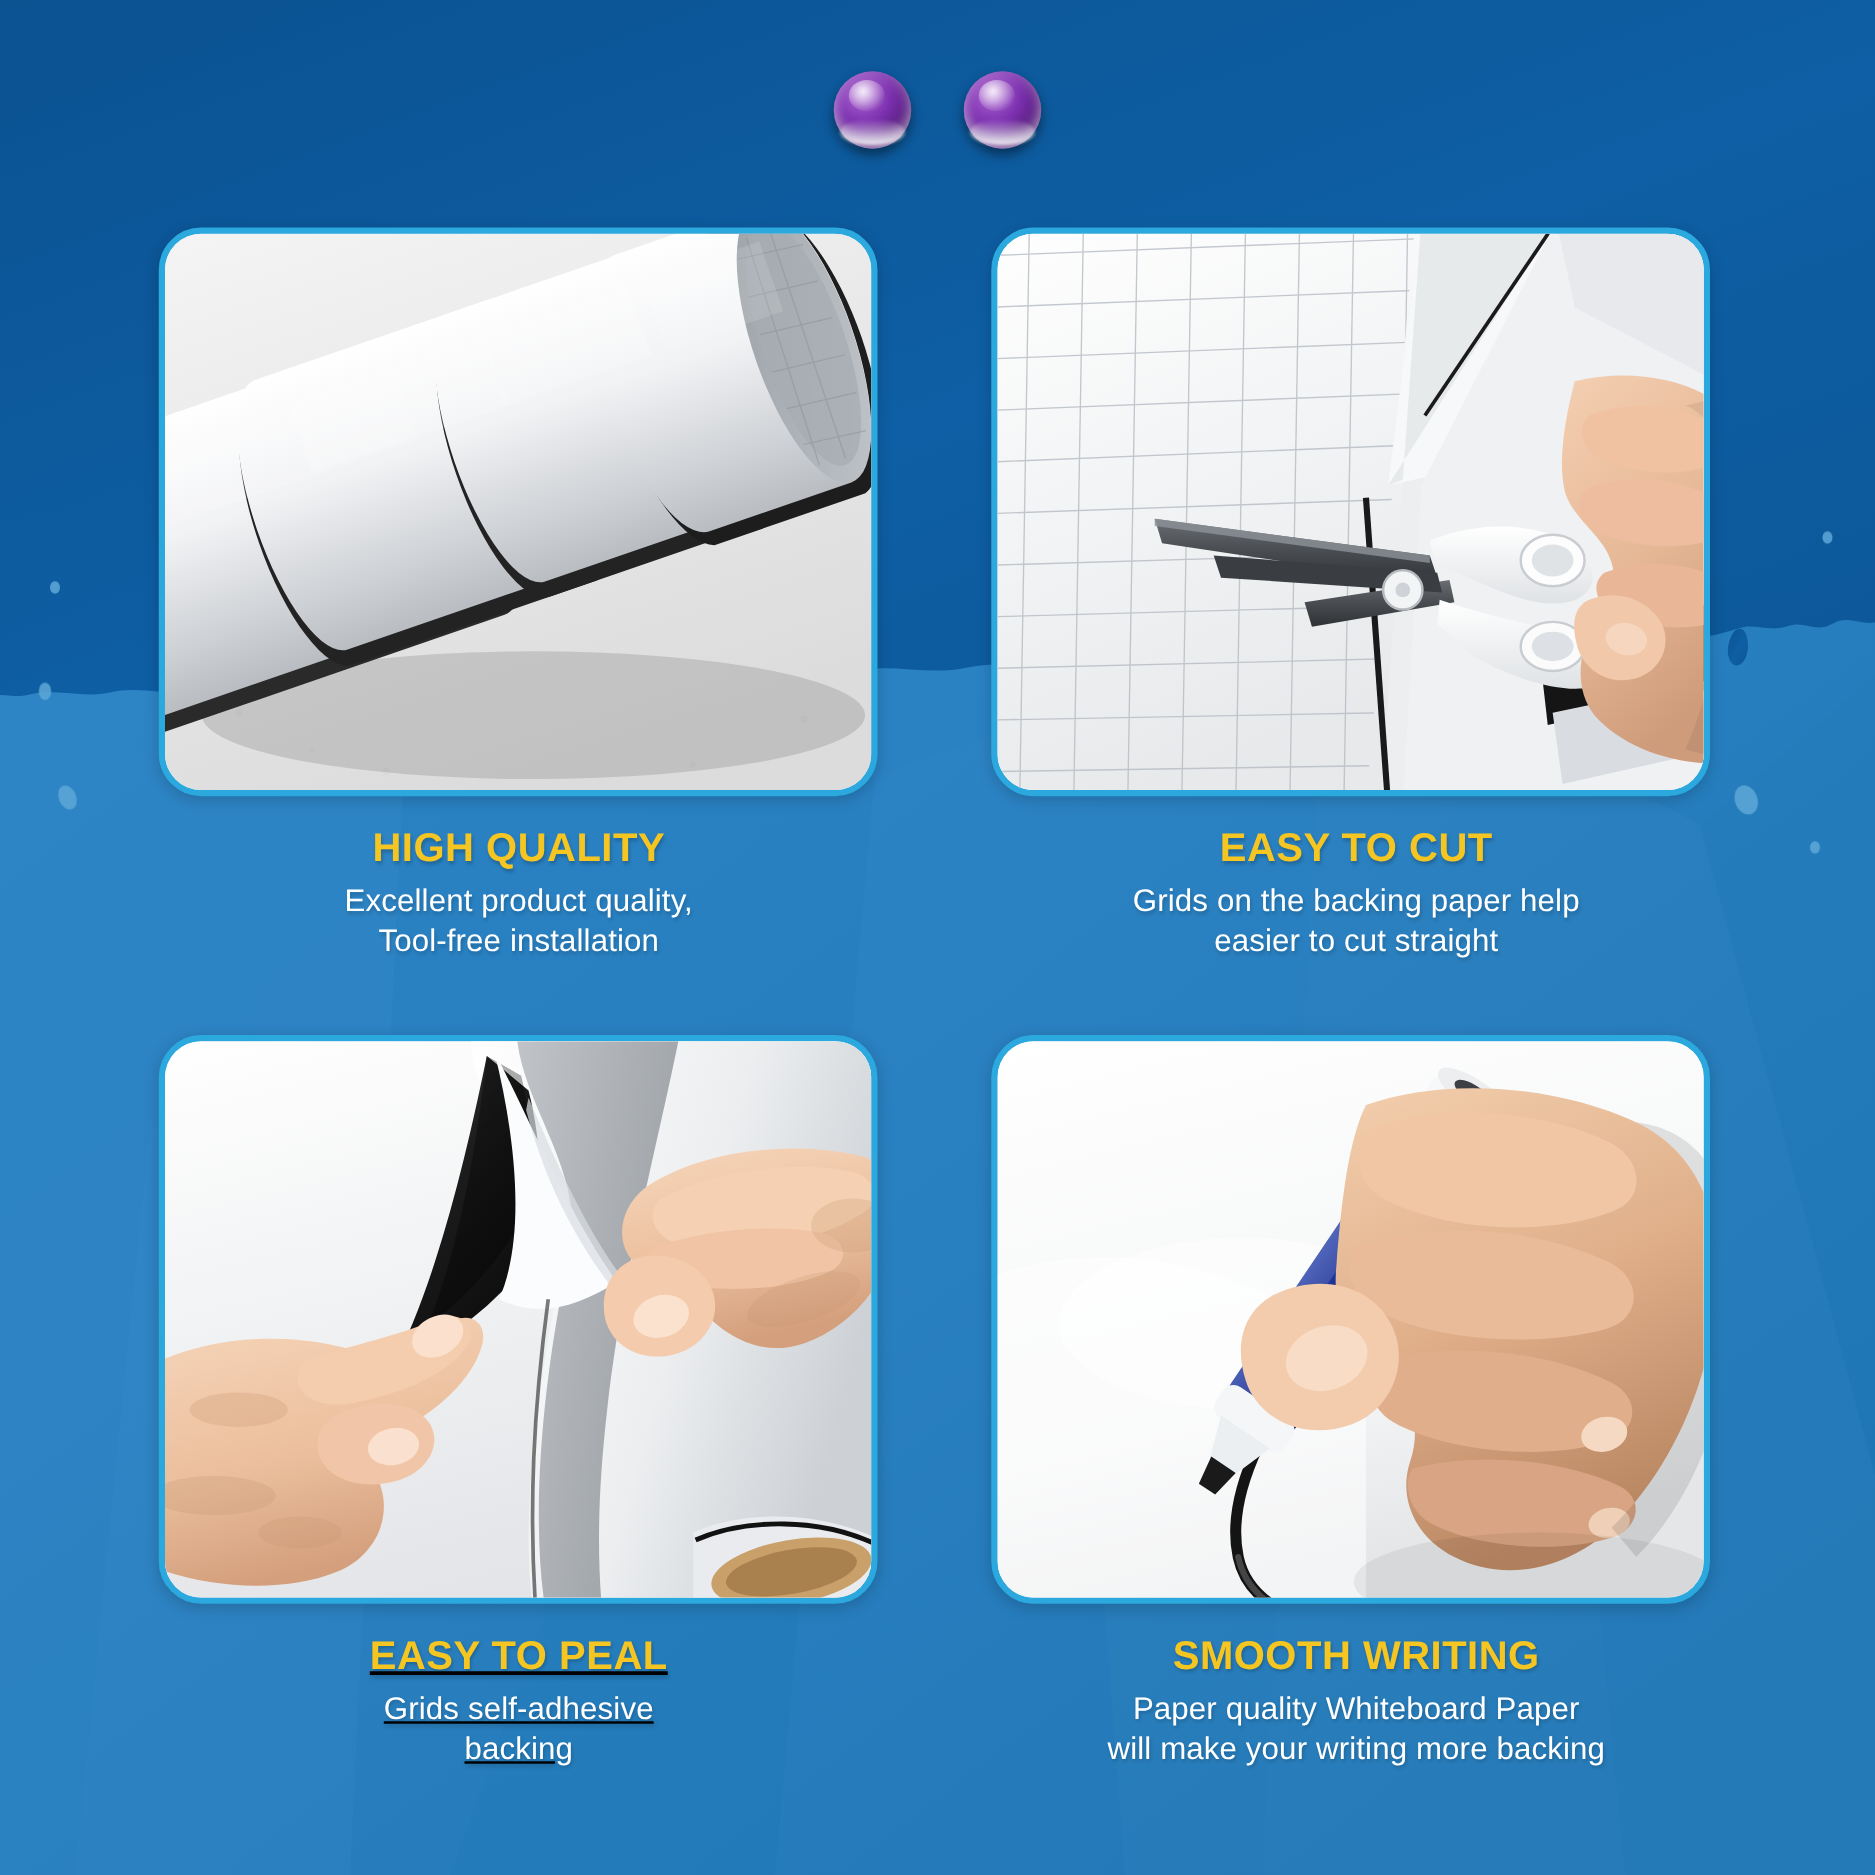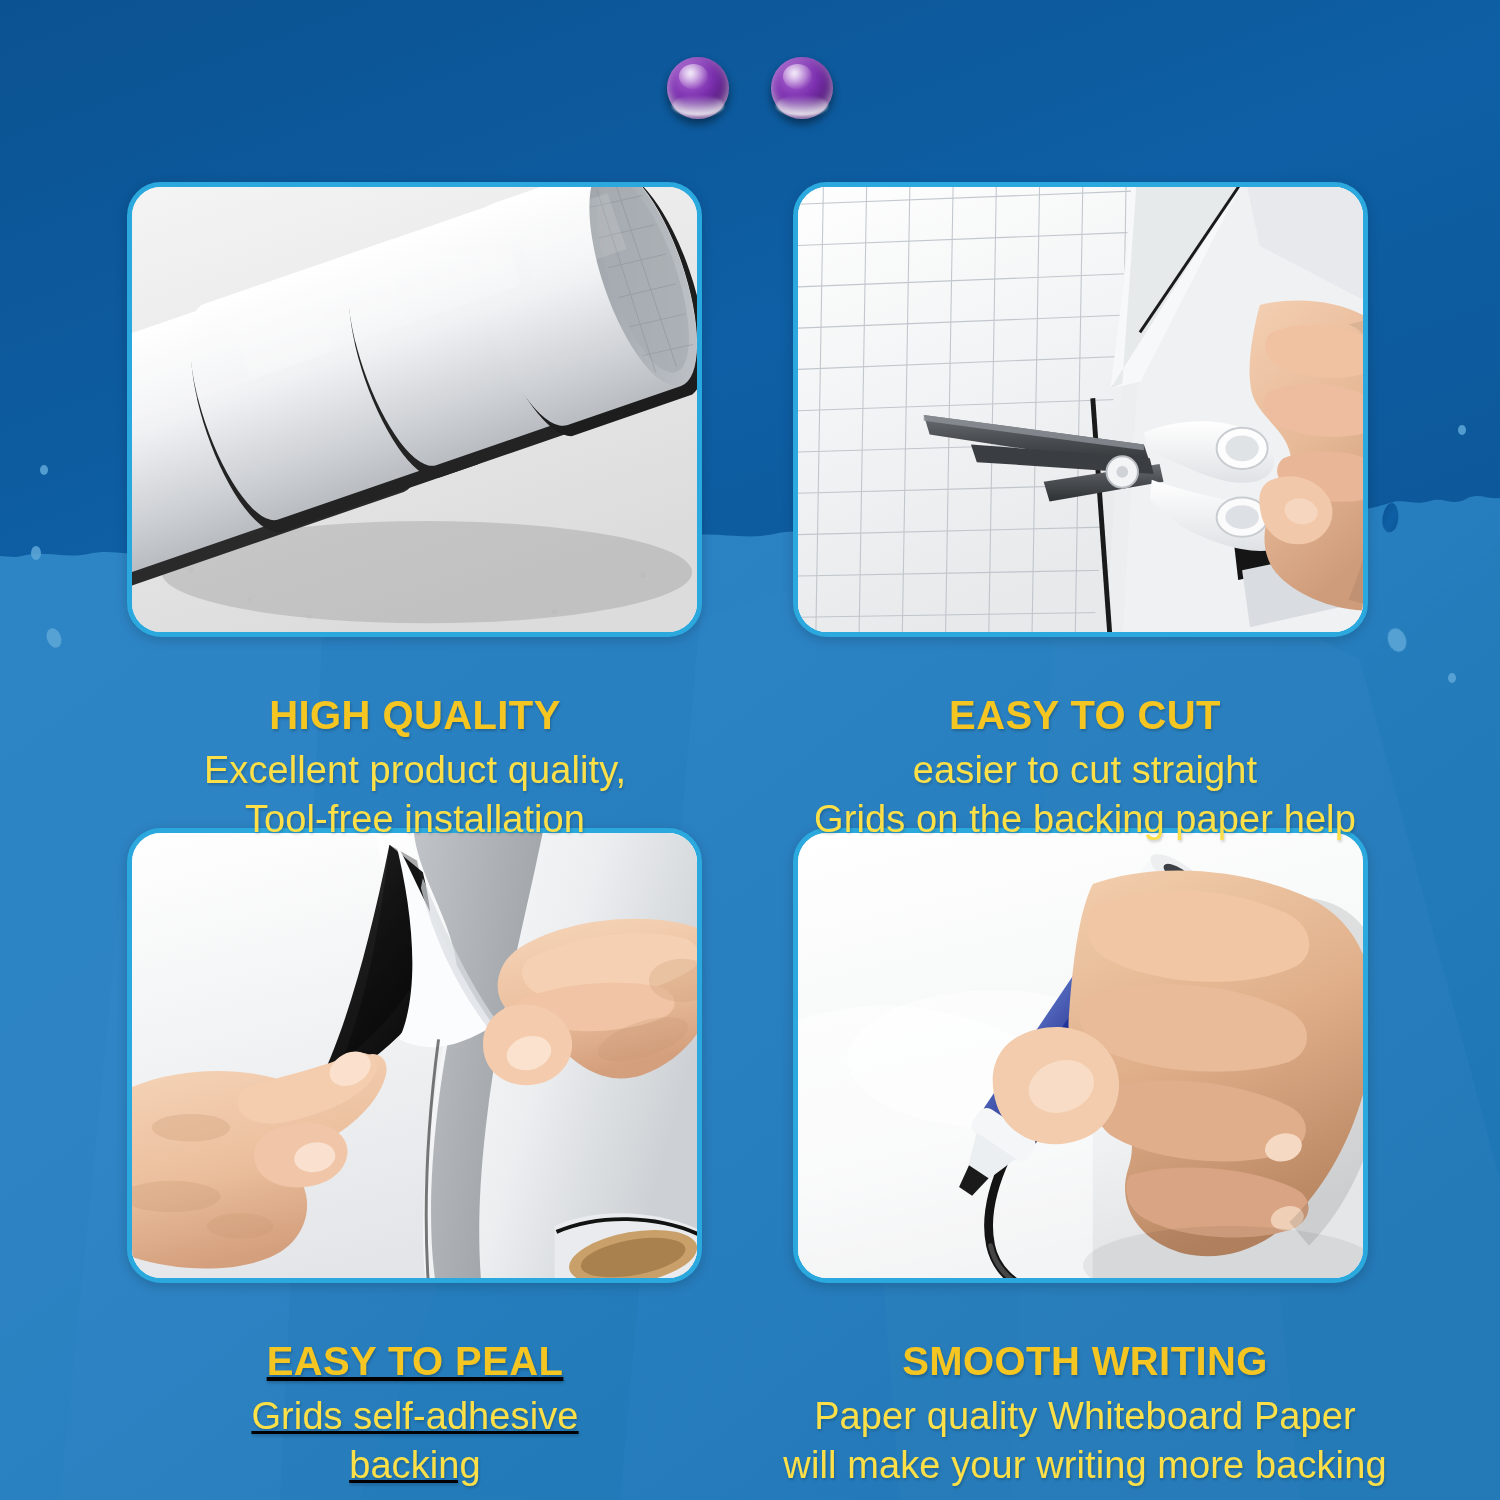--- a/index.html
+++ b/index.html
@@ -70,27 +70,26 @@
   #panel-4 { left:793px; top:828px; width:575px; height:455px; }
 
   
   .caption { position:absolute; text-align:center; }
   #cap-1 { left:110px; top:660px; width:610px; }
   #cap-2 { left:780px; top:660px; width:610px; }
   #cap-3 { left:110px; top:1306px; width:610px;text-decoration:underline; }
   #cap-4 { left:760px; top:1306px; width:650px; }
 
   .cap-head {
-    font-size:40px; font-weight:bold; color:#f5c522;
+    font-size:32px; font-weight:bold; color:#f5c522;
     letter-spacing:0.4px; line-height:1.15; margin-bottom:8px;
     text-shadow:1px 2px 3px rgba(0,0,0,0.22);
-    margin-top:32px;
   }
   .cap-body {
-    font-size:38px; color:#fde047; line-height:1.28;
+    font-size:25px; color:#ffffff; line-height:1.28;
     font-weight:400; letter-spacing:0.1px;
     text-shadow:1px 2px 3px rgba(0,0,0,0.20);
   }
   .cap-body .ln { display:block; }
 </style>
 </head>
 <body>
 
 <div id="bg-root">
   <svg class="bg-svg" viewBox="0 0 1500 1500" preserveAspectRatio="none">
@@ -529,22 +528,22 @@
     <div class="cap-head">HIGH QUALITY</div>
     <div class="cap-body">
       <span class="ln">Excellent product quality,</span>
       <span class="ln">Tool-free installation</span>
     </div>
   </div>
 
   <div class="caption" id="cap-2">
     <div class="cap-head">EASY TO CUT</div>
     <div class="cap-body">
+      <span class="ln">Grids on the backing paper help</span>
       <span class="ln">easier to cut straight</span>
-      <span class="ln">Grids on the backing paper help</span>
     </div>
   </div>
 
   <div class="caption" id="cap-3">
     <div class="cap-head">EASY TO PEAL</div>
     <div class="cap-body">
       <span class="ln">Grids self-adhesive</span>
       <span class="ln">backing</span>
     </div>
   </div>

